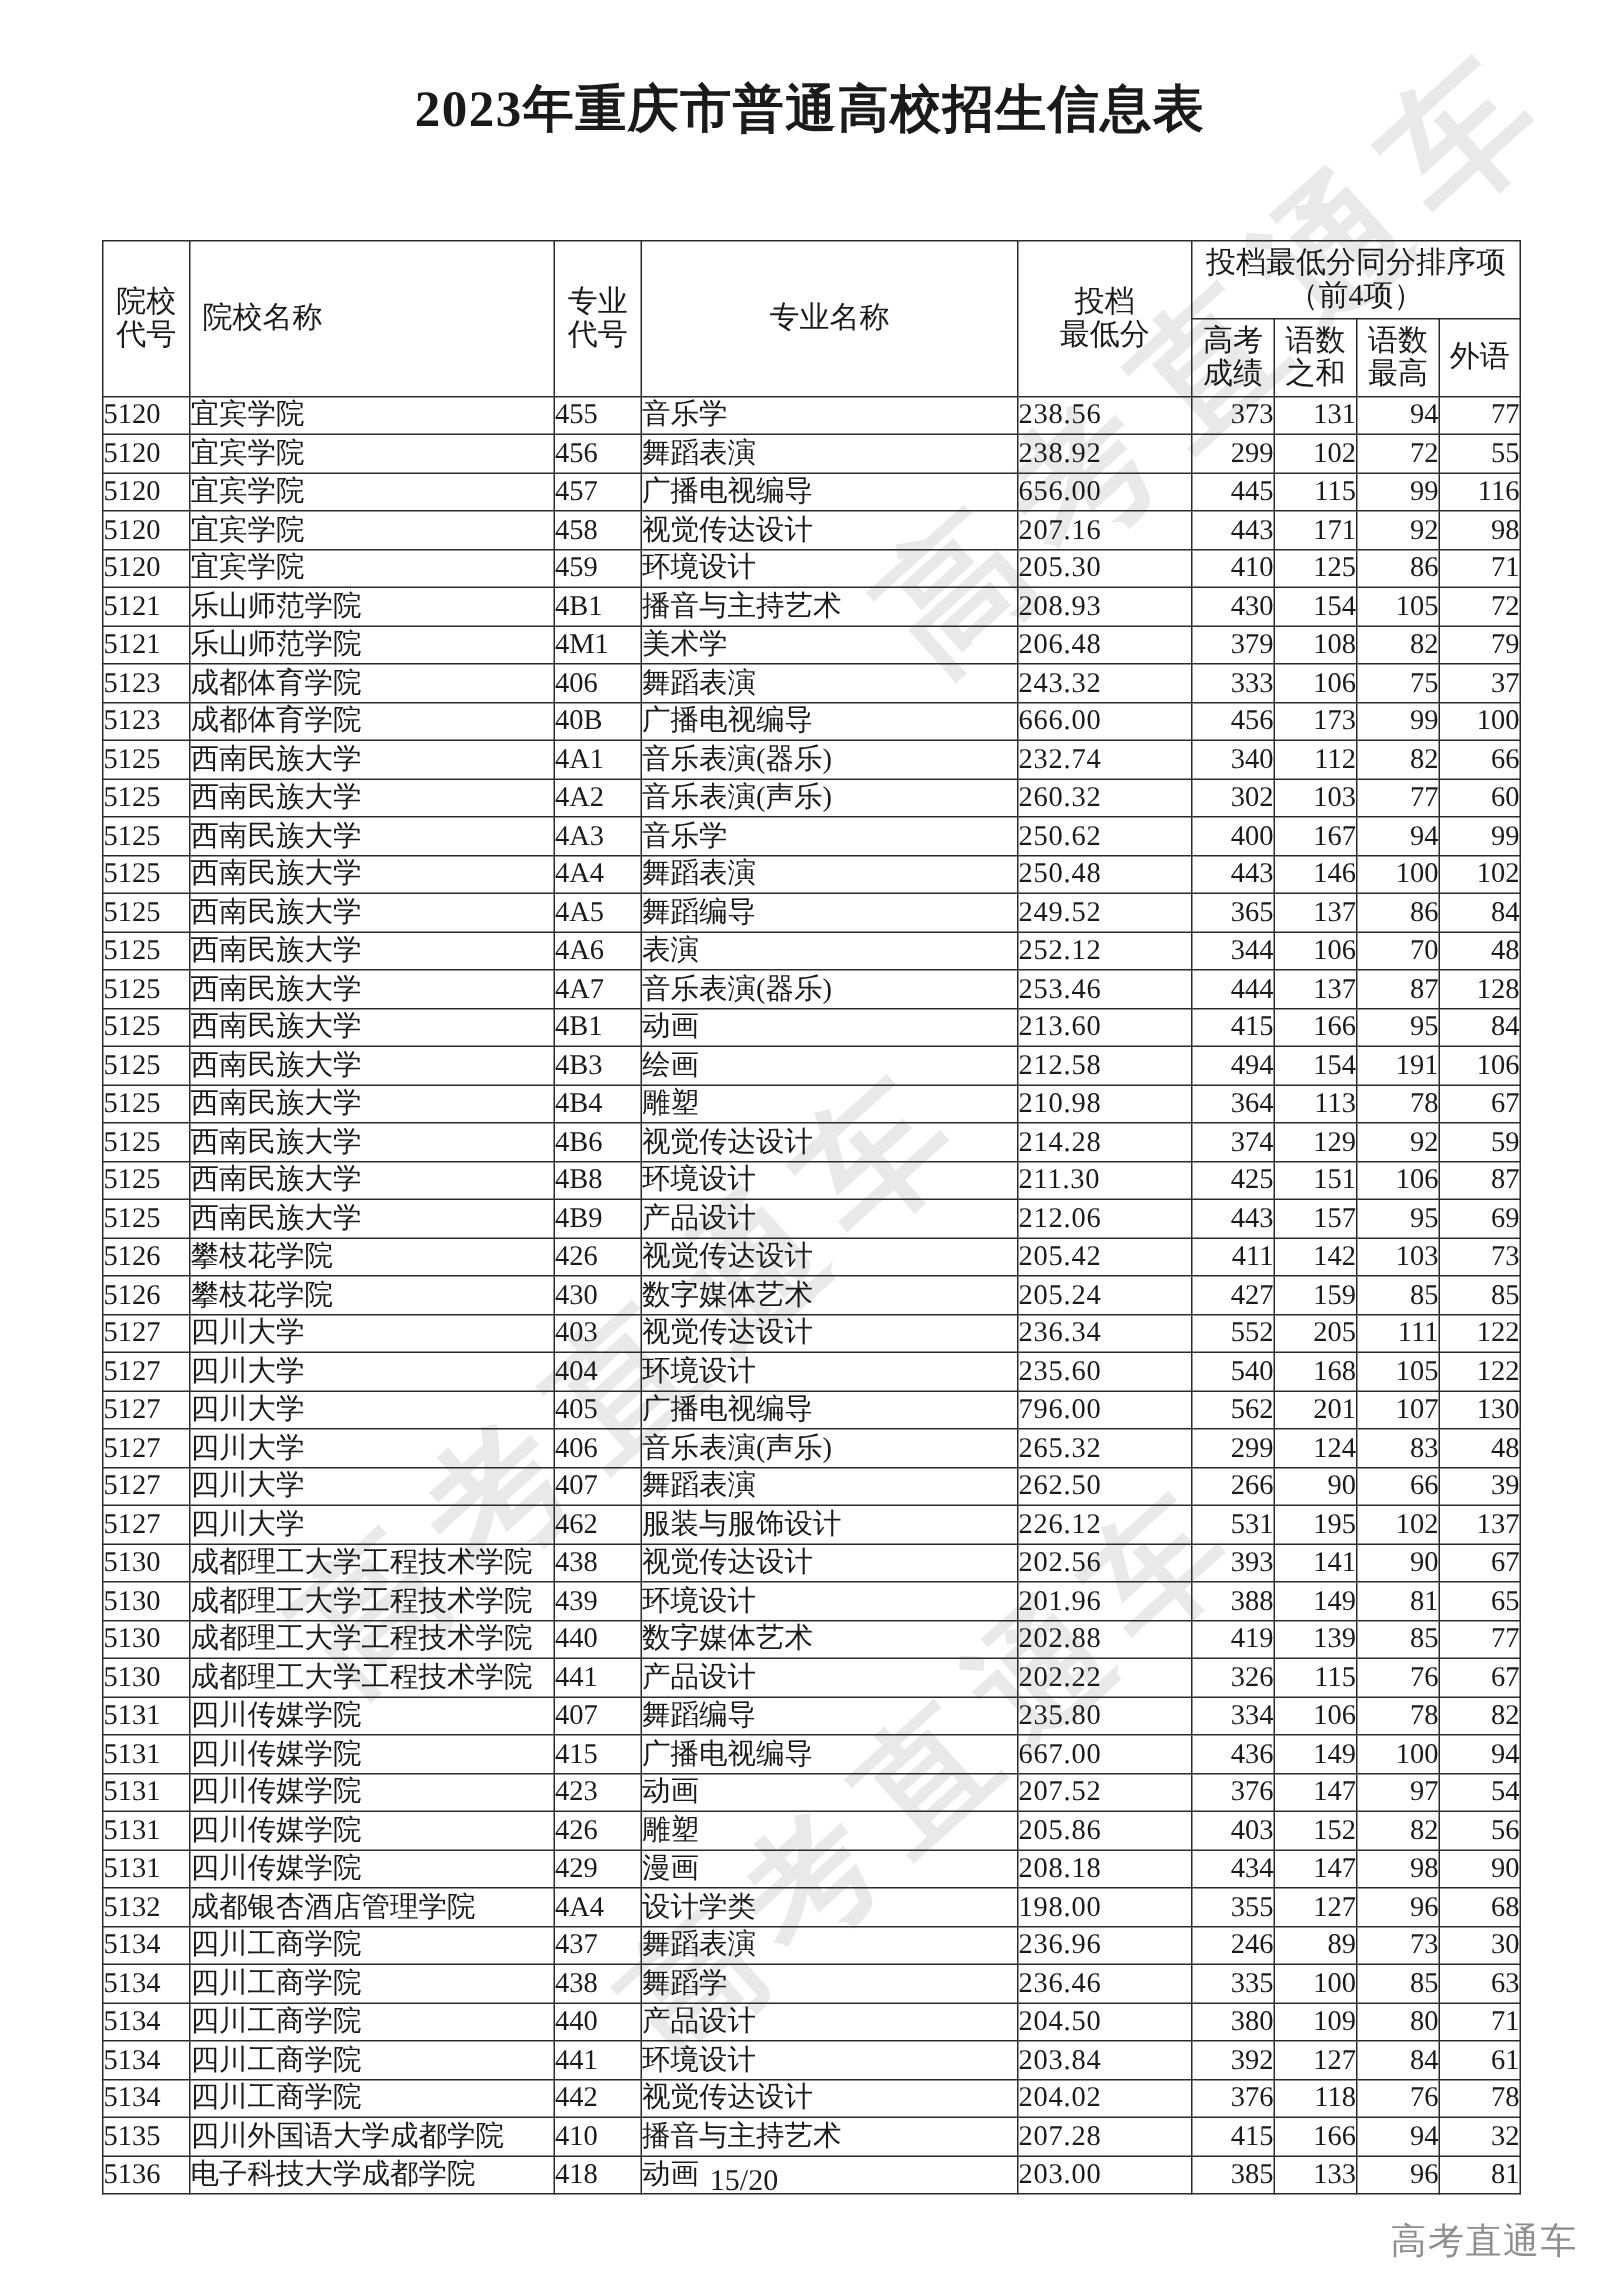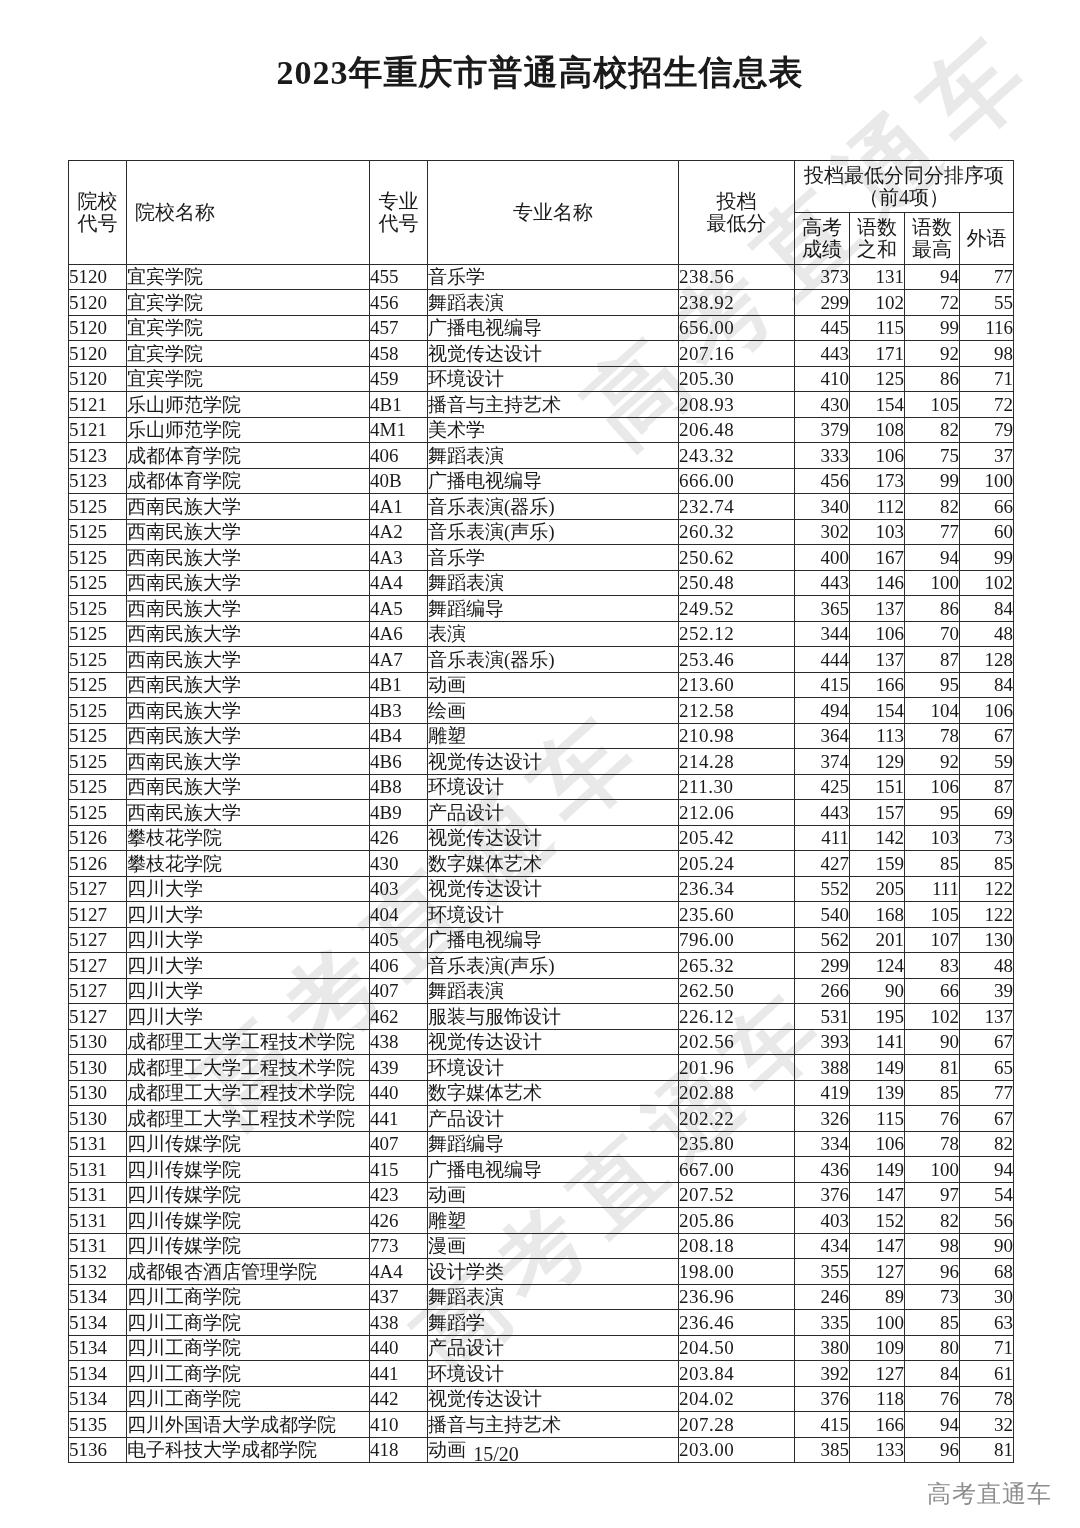--- a/index.html
+++ b/index.html
@@ -404,21 +404,21 @@
             <td class="c-num">84</td>
           </tr>
           <tr>
             <td class="c-code">5125</td>
             <td class="c-school">西南民族大学</td>
             <td class="c-mcode">4B3</td>
             <td class="c-major">绘画</td>
             <td class="c-score">212.58</td>
             <td class="c-num">494</td>
             <td class="c-num">154</td>
-            <td class="c-num">104</td>
+            <td class="c-num">191</td>
             <td class="c-num">106</td>
           </tr>
           <tr>
             <td class="c-code">5125</td>
             <td class="c-school">西南民族大学</td>
             <td class="c-mcode">4B4</td>
             <td class="c-major">雕塑</td>
             <td class="c-score">210.98</td>
             <td class="c-num">364</td>
             <td class="c-num">113</td>
@@ -630,21 +630,21 @@
             <td class="c-major">雕塑</td>
             <td class="c-score">205.86</td>
             <td class="c-num">403</td>
             <td class="c-num">152</td>
             <td class="c-num">82</td>
             <td class="c-num">56</td>
           </tr>
           <tr>
             <td class="c-code">5131</td>
             <td class="c-school">四川传媒学院</td>
-            <td class="c-mcode">773</td>
+            <td class="c-mcode">429</td>
             <td class="c-major">漫画</td>
             <td class="c-score">208.18</td>
             <td class="c-num">434</td>
             <td class="c-num">147</td>
             <td class="c-num">98</td>
             <td class="c-num">90</td>
           </tr>
           <tr>
             <td class="c-code">5132</td>
             <td class="c-school">成都银杏酒店管理学院</td>

